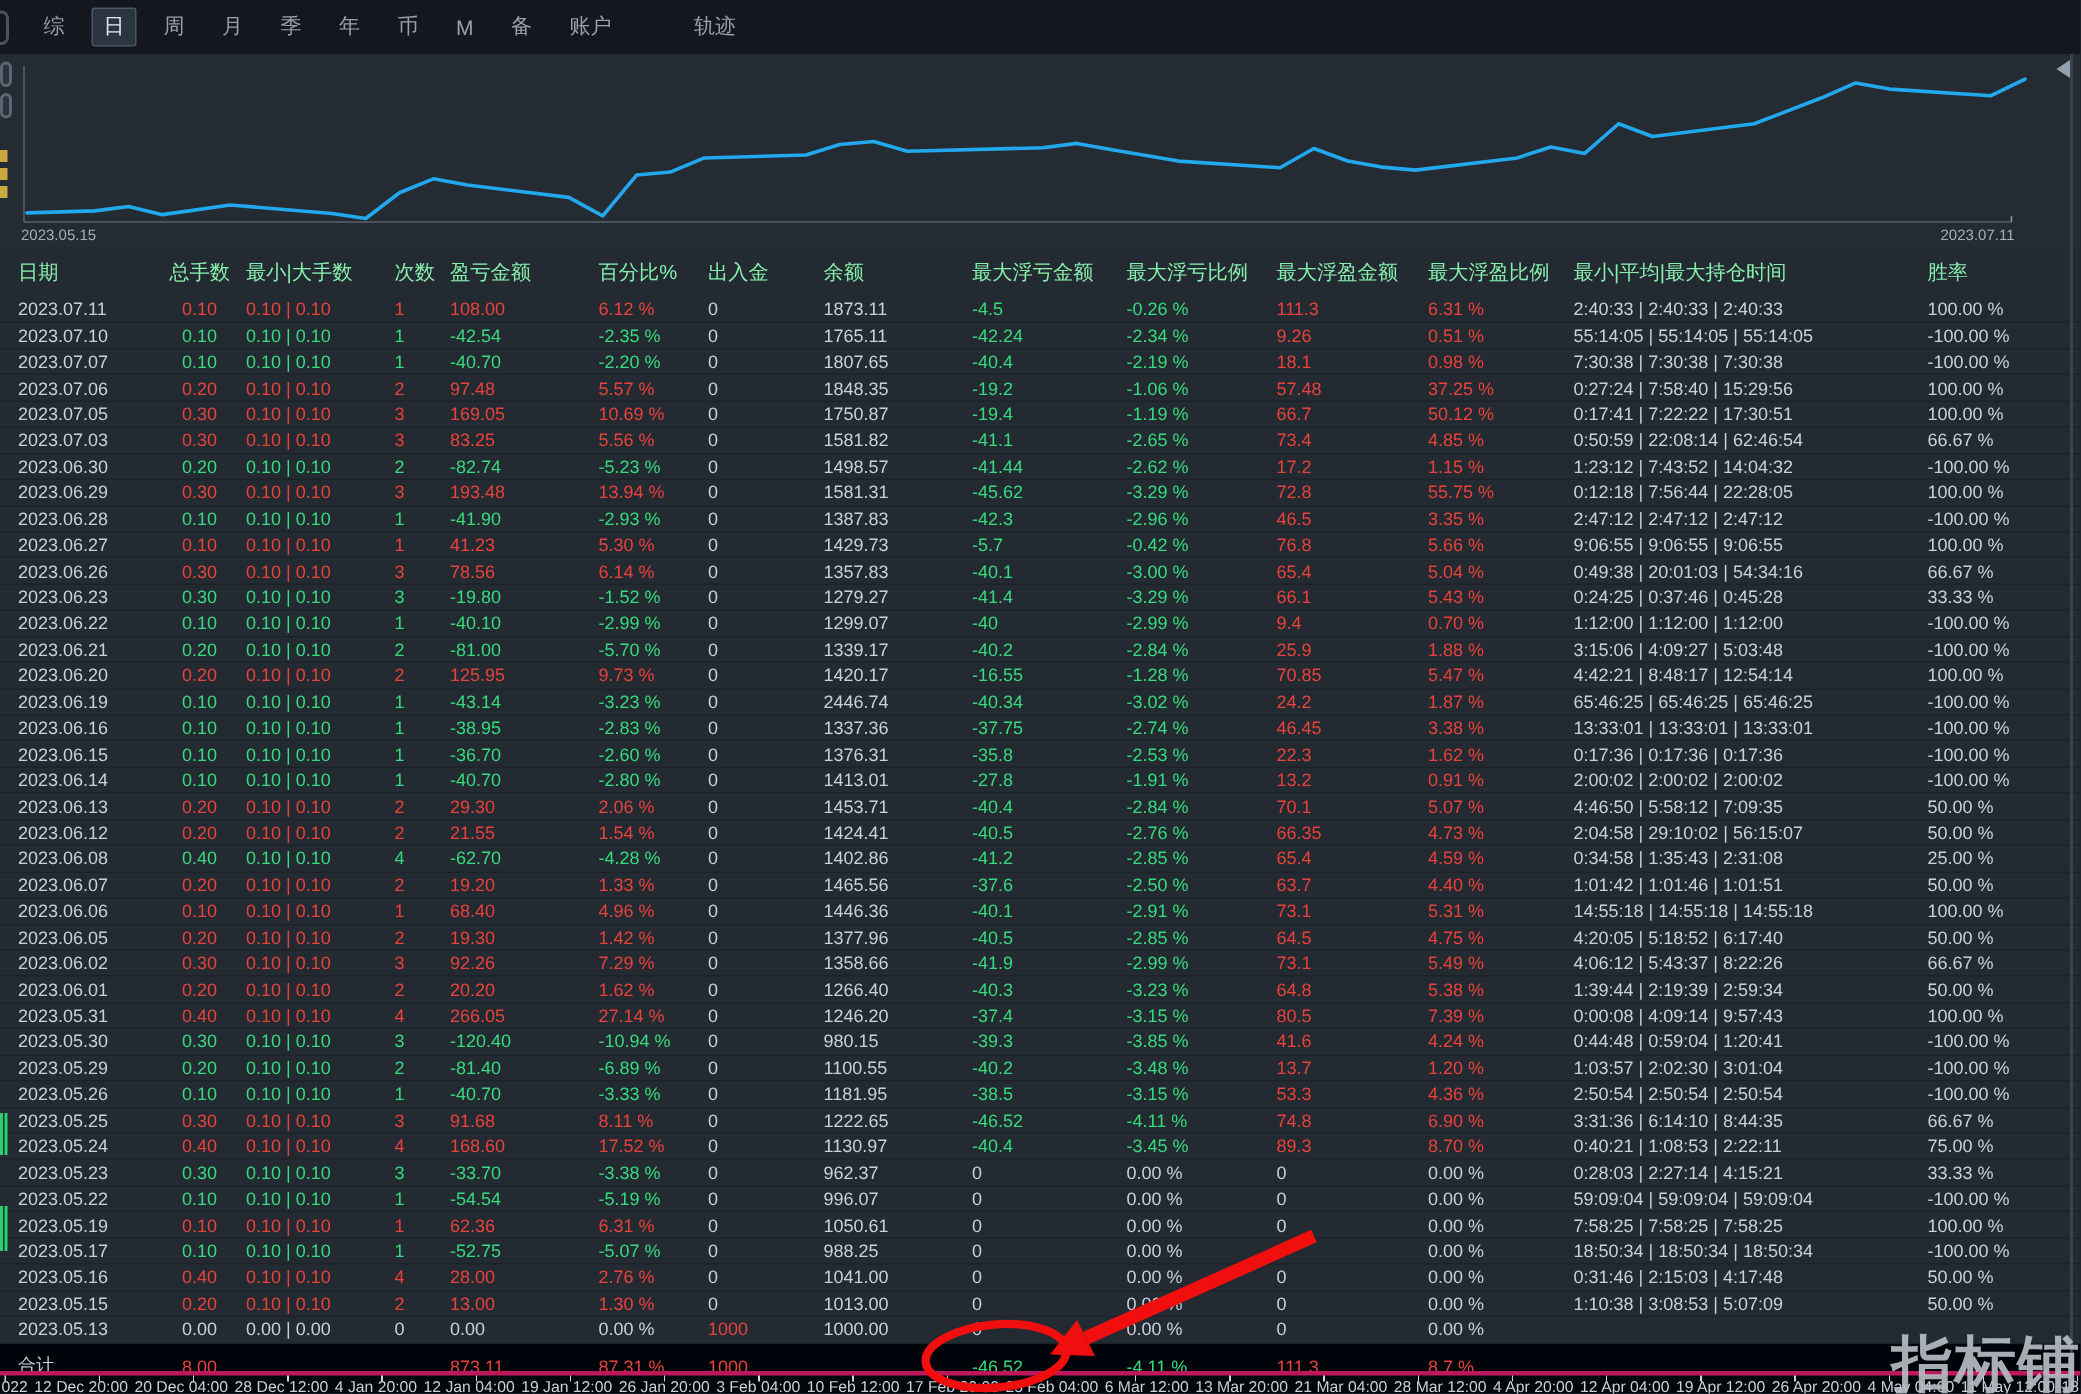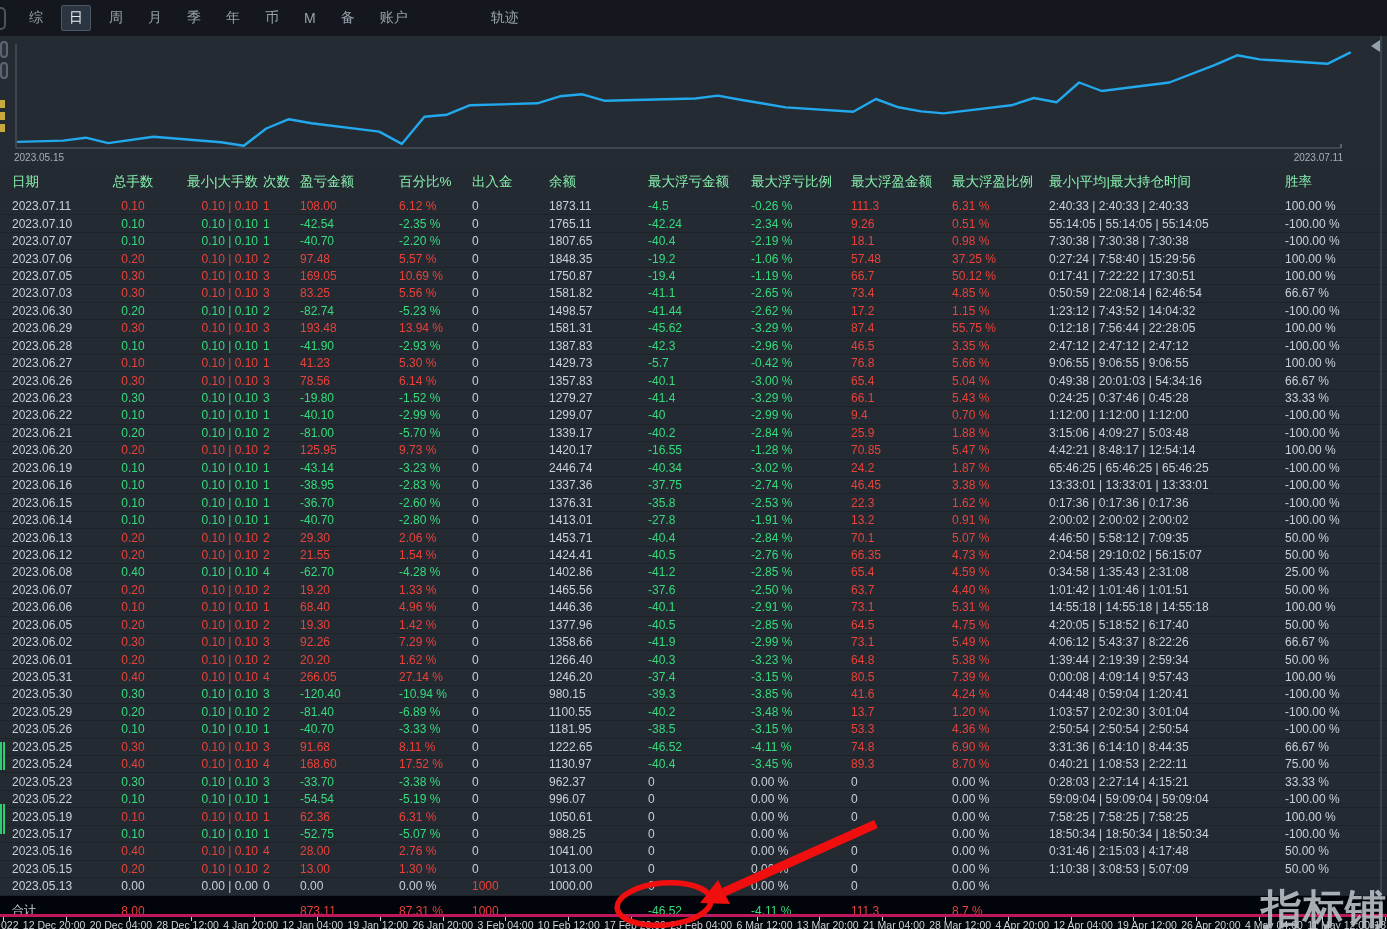--- a/index.html
+++ b/index.html
@@ -6,40 +6,40 @@
   html,body { width:1387px; height:929px; overflow:hidden; background:#21262e;
     font-family:"Liberation Sans", sans-serif; }
   #app { position:relative; width:1387px; height:929px; background:#242a32; }
 
   
   #toolbar { position:absolute; left:0; top:0; width:1387px; height:36px;
     background:#14181e; display:flex; align-items:center; padding-left:22px; }
   .tb-item { color:#97a1ab; font-size:14px; padding:3px 7px; margin-right:11px;
     border-radius:2px; cursor:default; white-space:nowrap; }
   .tb-item.active { background:#2b3542; border:1px solid #4a5663; color:#e4e9ee; }
-  .tb-item.gap { margin-left:58px; }
+  .tb-item.gap { margin-left:30px; }
   #tb-left-fragment { position:absolute; left:-5px; top:7px; width:11px; height:23px;
     border:2px solid #4a545e; border-radius:5px; }
 
   
   #chart { position:absolute; left:0; top:36px; width:1387px; height:129px;
     background:#252b33; }
   #chart svg { position:absolute; left:0; top:0; }
   .chart-label { position:absolute; font-size:10px; color:#a7afb8; bottom:2px; }
   #chart-label-start { left:14px; }
   #chart-label-end { right:44px; }
 
   
   #table { position:absolute; left:0; top:165px; width:1387px; }
   .row { display:flex; align-items:center; height:17.45px; font-size:12px; white-space:nowrap; }
   #thead .row { height:33px; font-size:13.5px; color:#86efac; }
   .cell { flex:0 0 auto; overflow:visible; }
   .ci0{width:102px;padding-left:12px}
   .ci1{width:62px;text-align:center}
-  .ci2{width:94px;text-align:right}
+  .ci2{width:94px;text-align:left}
   .ci3{width:40px;padding-left:5px}
   .ci4{width:99px;padding-left:2px}
   .ci5{width:71px;padding-left:2px}
   .ci6{width:79px;padding-left:4px}
   .ci7{width:99px;padding-left:2px}
   .ci8{width:103px;padding-left:2px}
   .ci9{width:100px;padding-left:2px}
   .ci10{width:101px;padding-left:2px}
   .ci11{width:97px;padding-left:2px}
   .ci12{width:235px;padding-left:2px}
@@ -241,21 +241,21 @@
           <div class="cell ci0 cw">2023.06.29</div>
           <div class="cell ci1 cr">0.30</div>
           <div class="cell ci2 cr">0.10 | 0.10</div>
           <div class="cell ci3 cr">3</div>
           <div class="cell ci4 cr">193.48</div>
           <div class="cell ci5 cr">13.94 %</div>
           <div class="cell ci6 cw">0</div>
           <div class="cell ci7 cw">1581.31</div>
           <div class="cell ci8 cg">-45.62</div>
           <div class="cell ci9 cg">-3.29 %</div>
-          <div class="cell ci10 cr">87.4</div>
+          <div class="cell ci10 cr">72.8</div>
           <div class="cell ci11 cr">55.75 %</div>
           <div class="cell ci12 cw">0:12:18 | 7:56:44 | 22:28:05</div>
           <div class="cell ci13 cw">100.00 %</div>
         </div>
         <div class="row">
           <div class="cell ci0 cw">2023.06.28</div>
           <div class="cell ci1 cg">0.10</div>
           <div class="cell ci2 cg">0.10 | 0.10</div>
           <div class="cell ci3 cg">1</div>
           <div class="cell ci4 cg">-41.90</div>

